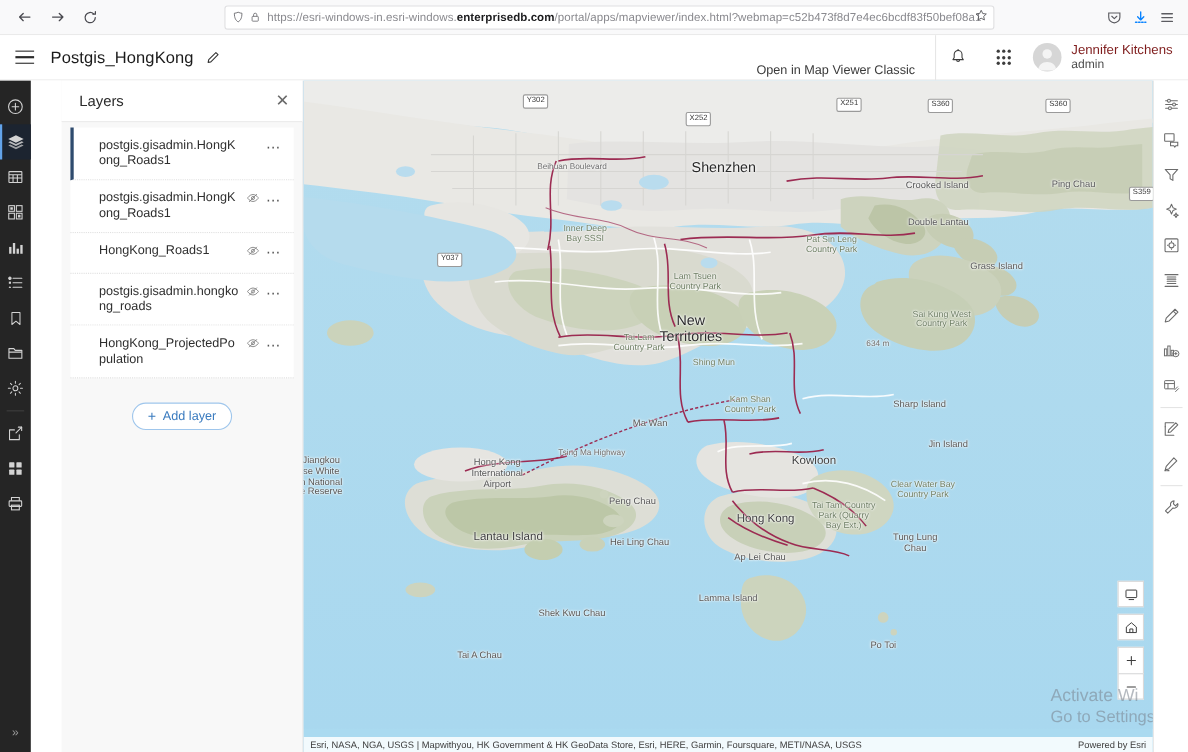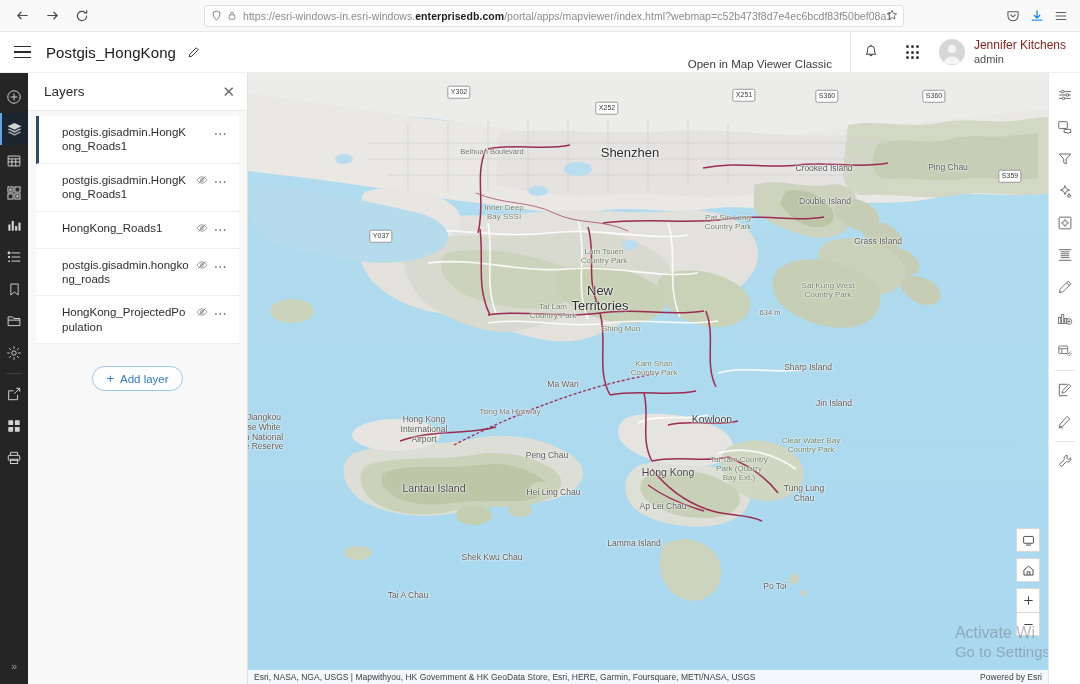--- a/index.html
+++ b/index.html
@@ -115,21 +115,21 @@
   .rail-item.active::before {
     content: ''; position: absolute; left: 0; top: 0; bottom: 0;
     width: 2px; background: #62a3ea;
   }
   .rail-sep { width: 16px; height: 1px; background: #3e3e3e; margin: 4px 0; }
 
   
   .layers-panel {
     width: 220px; background: #f8f8f8; flex: none;
     border-right: 1px solid #e2e2e2;
-    display: flex; flex-direction: column;
+    display: flex; flex-direction: column; margin-left: 28px;
   }
   .panel-head {
     height: 38px; background: #fff;
     display: flex; align-items: center;
     padding: 0 12px 0 16px;
     border-bottom: 1px solid #ececec;
   }
   .panel-title { font-size: 13.5px; color: #2b2b2b; flex: 1; }
   .panel-close { color: #6a6a6a; font-size: 15px; line-height: 1; }
   .layer-list { padding: 5px 8px 0 8px; }
@@ -649,21 +649,21 @@
         <div class="map-label ml-island" style="left: 186px; top: 415px; transform: translate(-50%, -50%);">
           <div>Lantau Island</div>
         </div>
         <div class="map-label ml-small" style="left: 576px; top: 96px; transform: translate(-50%, -50%);">
           <div>Crooked Island</div>
         </div>
         <div class="map-label ml-small" style="left: 700px; top: 95px; transform: translate(-50%, -50%);">
           <div>Ping Chau</div>
         </div>
         <div class="map-label ml-small" style="left: 577px; top: 129px; transform: translate(-50%, -50%);">
-          <div>Double Island</div>
+          <div>Double Lantau</div>
         </div>
         <div class="map-label ml-small" style="left: 630px; top: 169px; transform: translate(-50%, -50%);">
           <div>Grass Island</div>
         </div>
         <div class="map-label ml-small" style="left: 560px; top: 295px; transform: translate(-50%, -50%);">
           <div>Sharp Island</div>
         </div>
         <div class="map-label ml-small" style="left: 586px; top: 331px; transform: translate(-50%, -50%);">
           <div>Jin Island</div>
         </div>

